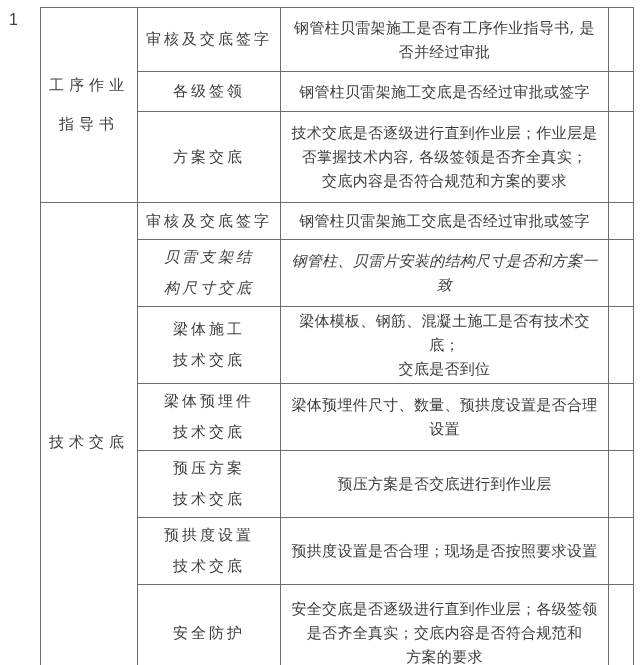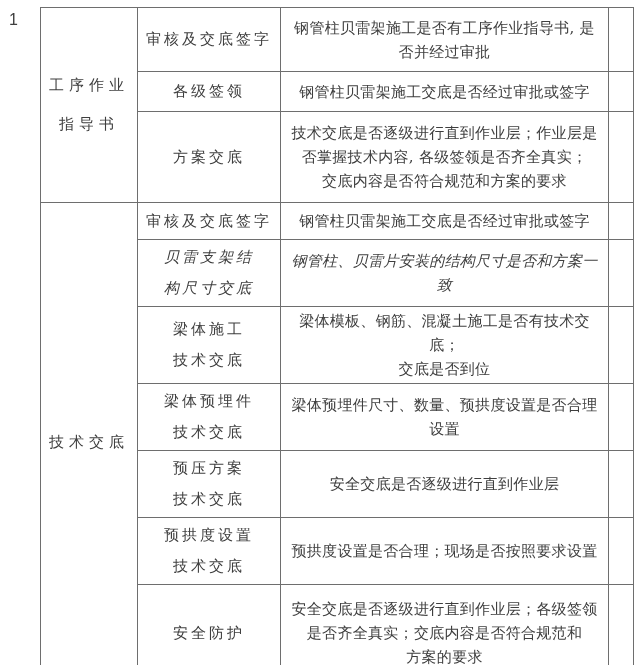--- a/index.html
+++ b/index.html
@@ -122,21 +122,21 @@
     <tr class="g2r4">
       <td class="item">梁体预埋件
 技术交底</td>
       <td class="desc">梁体预埋件尺寸、数量、预拱度设置是否合理
 设置</td>
       <td class="tail"></td>
     </tr>
     <tr class="g2r5">
       <td class="item">预压方案
 技术交底</td>
-      <td class="desc">安全交底是否逐级进行直到作业层</td>
+      <td class="desc">预压方案是否交底进行到作业层</td>
       <td class="tail"></td>
     </tr>
     <tr class="g2r6">
       <td class="item">预拱度设置
 技术交底</td>
       <td class="desc">预拱度设置是否合理；现场是否按照要求设置</td>
       <td class="tail"></td>
     </tr>
     <tr class="g2r7">
       <td class="item">安全防护</td>

